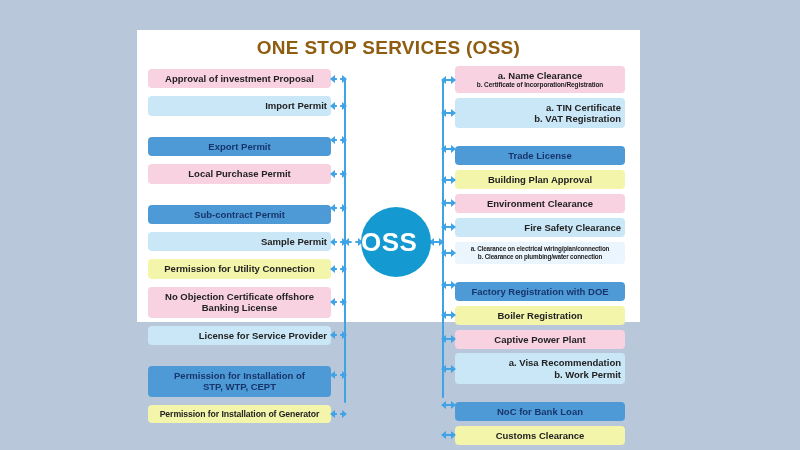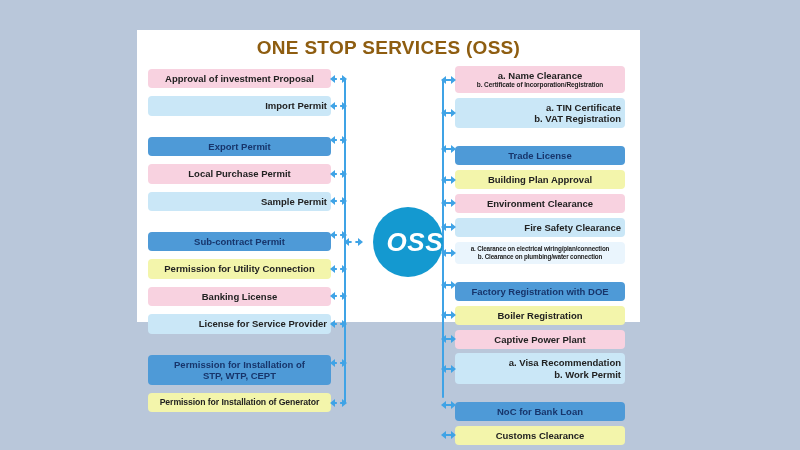--- a/index.html
+++ b/index.html
@@ -37,22 +37,22 @@
                   border:4px solid transparent; border-right:0; border-left:5px solid #3fa3e6; }
   .col-left  .conn { right:-14px; width:13px; top:calc(50% - 1px); }
   .col-right .conn { left:-12px;  width:11px; top:calc(50% - 1px); }
 
   
   .vline { position:absolute; width:2px; background:#3fa3e6; border-radius:1px; }
   .vline-left  { left:207px; top:49px; height:324px; }
   .vline-right { left:305px; top:49px; height:319px; }
 
   
-  .hub { position:absolute; left:236px; top:177px; width:70px; height:70px; border-radius:50%;
-         background:#1499d0; display:flex; align-items:center; justify-content:flex-end;font-style:italic; }
+  .hub { position:absolute; left:224px; top:177px; width:70px; height:70px; border-radius:50%;
+         background:#1499d0; display:flex; align-items:center; justify-content:flex-start; }
   .hub span { color:#ffffff; font-weight:bold; font-size:26px; letter-spacing:.5px; }
   .hub-arrow-left  { left:209px; width:15px; top:211px; }
   .hub-arrow-right { left:294px; width:11px; top:211px; }
 </style>
 </head>
 <body>
 
 <div class="panel">
 
   <div class="title">ONE STOP SERVICES (OSS)</div>
@@ -86,45 +86,46 @@
 
       <div class="row">
         <div class="box pink">
           <span class="l1">Local Purchase Permit</span>
           <span class="l2"></span>
         </div>
         <span class="conn"></span>
       </div>
 
       <div class="row">
+        <div class="box blue">
+          <span class="l1">Sub-contract Permit</span>
+          <span class="l2"></span>
+        </div>
+        <span class="conn"></span>
+      </div>
+
+      <div class="row">
         <div class="box lightblue">
           <span class="l1">Sample Permit</span>
           <span class="l2"></span>
         </div>
         <span class="conn"></span>
       </div>
 
       <div class="row">
-        <div class="box blue">
-          <span class="l1">Sub-contract Permit</span>
-          <span class="l2"></span>
-        </div>
-        <span class="conn"></span>
-      </div>
-
-      <div class="row">
         <div class="box yellow">
           <span class="l1">Permission for Utility Connection</span>
           <span class="l2"></span>
         </div>
         <span class="conn"></span>
       </div>
 
       <div class="row">
         <div class="box pink">
+          <span class="l1">No Objection Certificate offshore</span>
           <span class="l2">Banking License</span>
         </div>
         <span class="conn"></span>
       </div>
 
       <div class="row">
         <div class="box lightblue">
           <span class="l1">License for Service Provider</span>
           <span class="l2"></span>
         </div>

